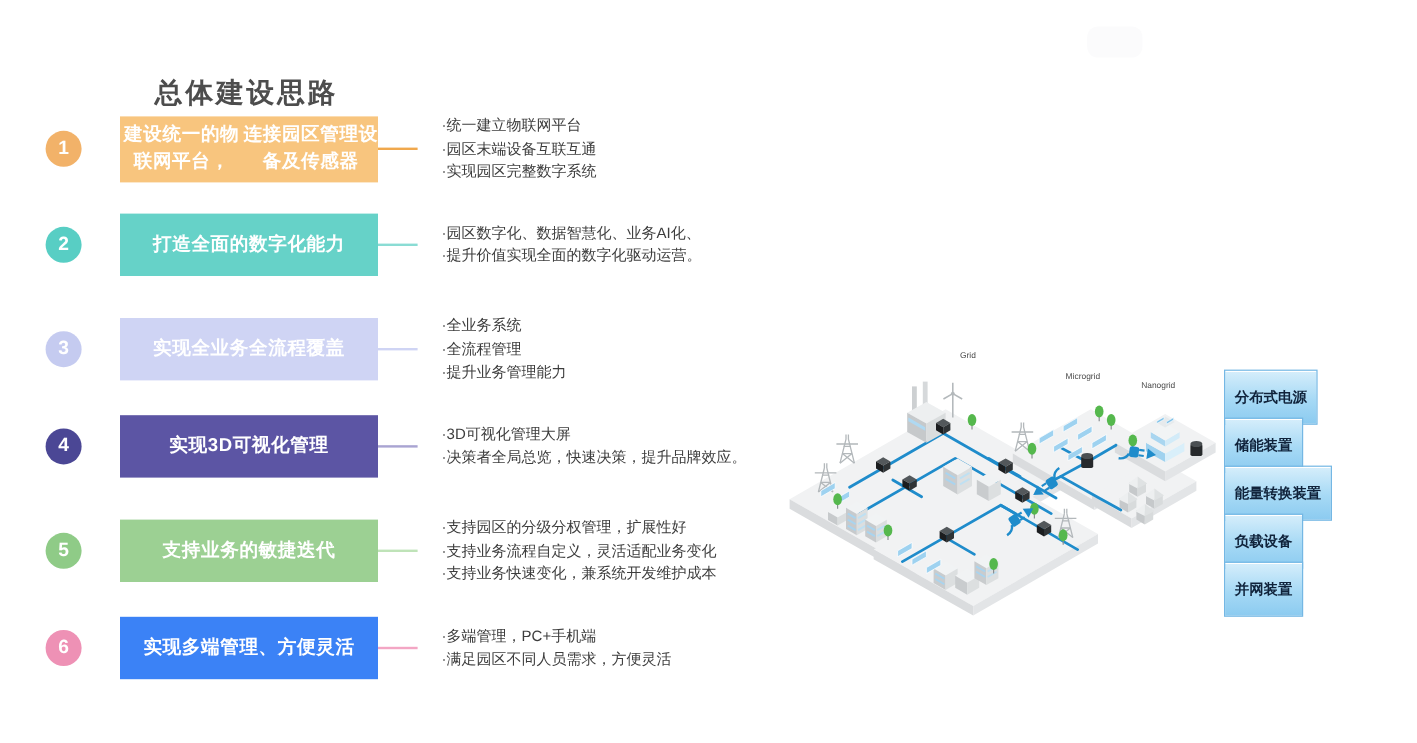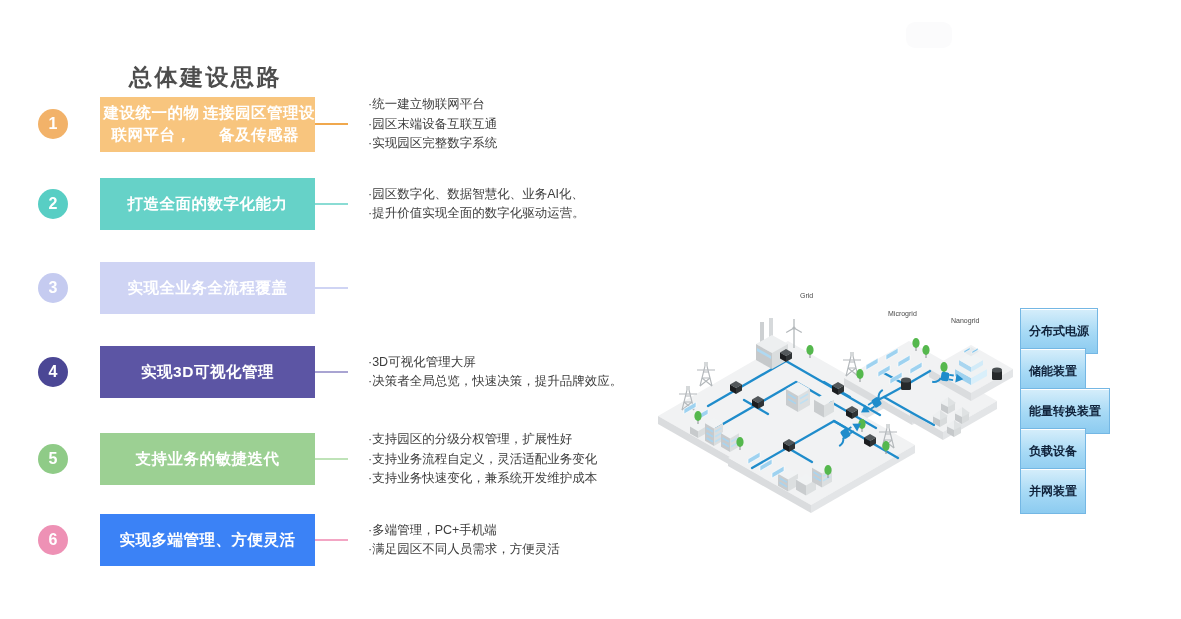--- a/index.html
+++ b/index.html
@@ -75,20 +75,25 @@
   </div>
 
   <div class="row c3" style="top:262px">
     <div class="num">
         <span>3</span>
       </div>
     <div class="box">
       <div>实现全业务全流程覆盖</div>
     </div>
     <div class="connector"></div>
+    <div class="bullets">
+      <div>·全业务系统</div>
+      <div>·全流程管理</div>
+      <div>·提升业务管理能力</div>
+    </div>
   </div>
 
   <div class="row c4" style="top:346px">
     <div class="num">
         <span>4</span>
       </div>
     <div class="box">
       <div>实现3D可视化管理</div>
     </div>
     <div class="connector"></div>

